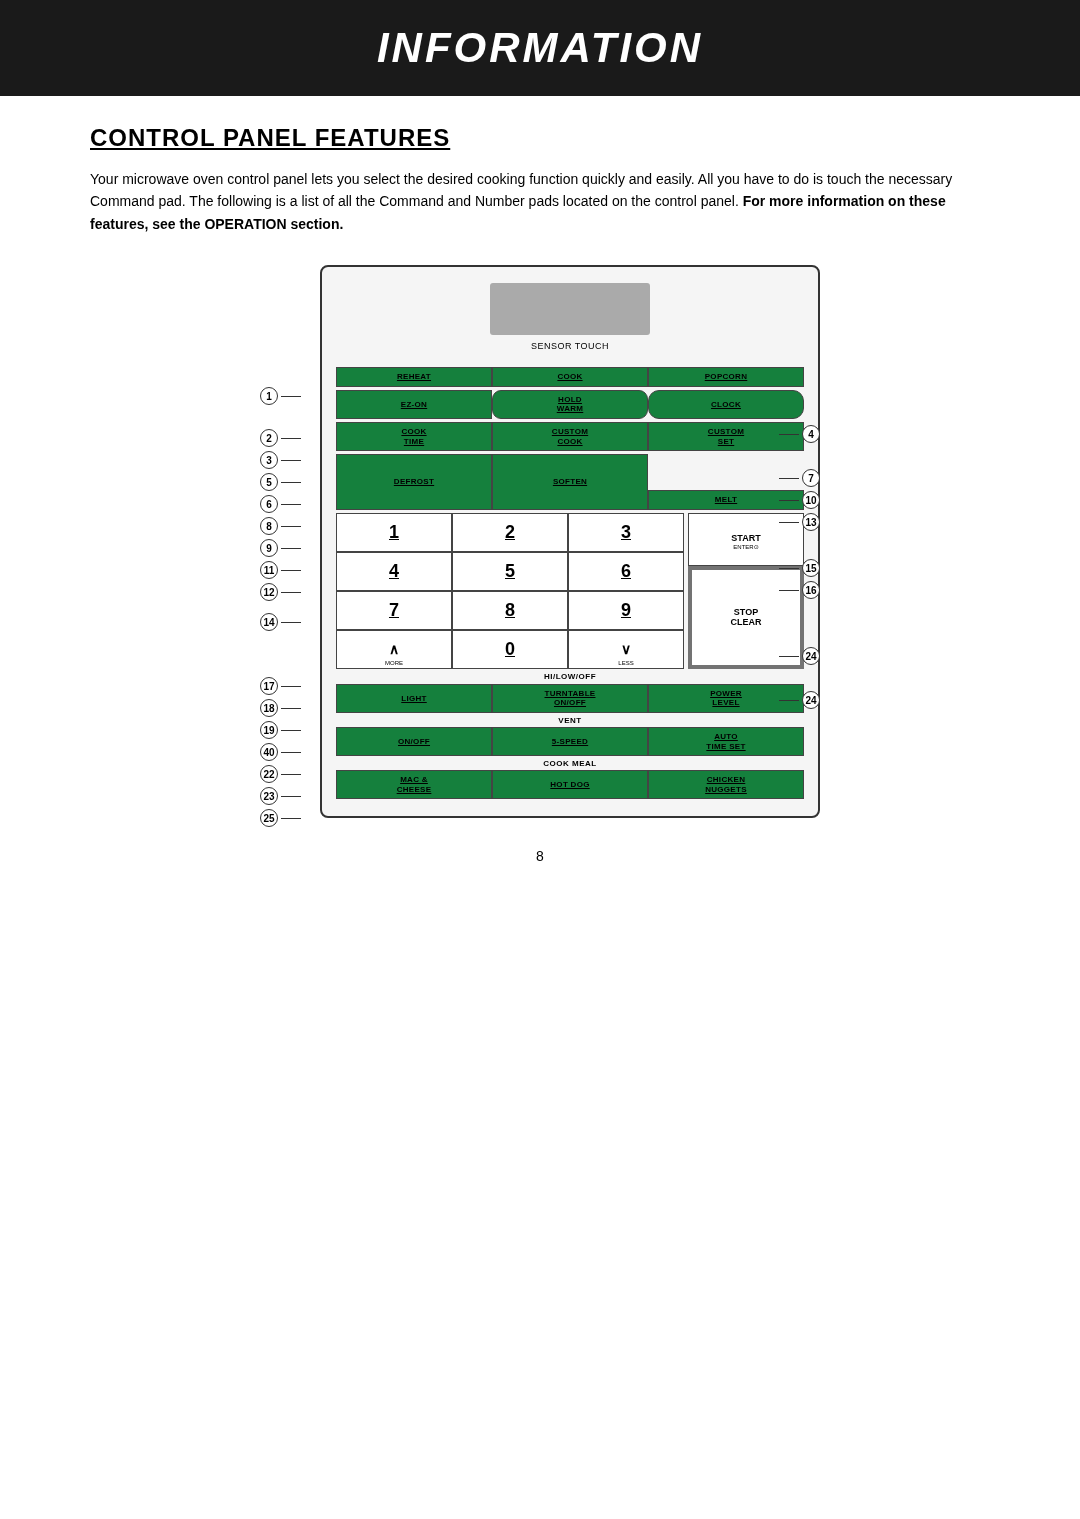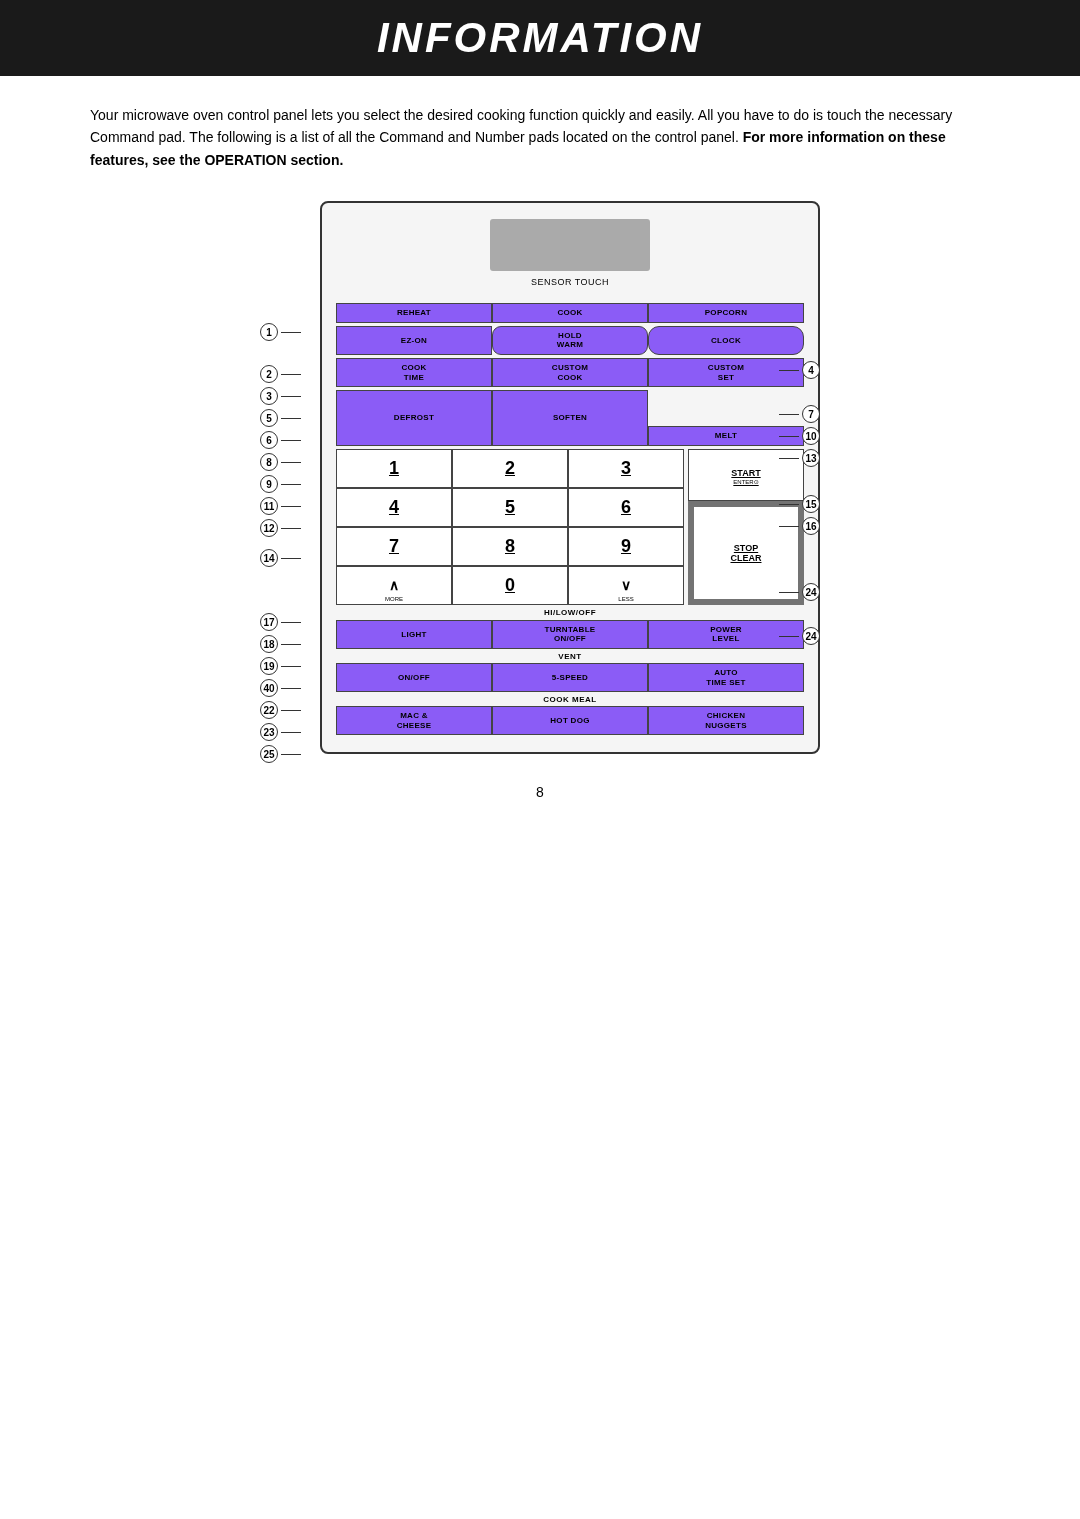--- a/index.html
+++ b/index.html
@@ -10,21 +10,21 @@
       min-height: 1519px;
       display: flex;
       flex-direction: column;
       align-items: center;
     }
 
     
     .header-banner {
       background: #1a1a1a;
       width: 100%;
-      padding: 14px 0;
+      padding: 24px 0;
       text-align: center;
     }
     .header-banner h1 {
       color: #fff;
       font-style: italic;
       font-size: 42px;
       font-weight: bold;
       letter-spacing: 3px;
     }
 
@@ -86,28 +86,29 @@
     
     .btn-row {
       display: flex;
       align-items: stretch;
       margin-bottom: 3px;
       gap: 0;
     }
 
     .panel-btn {
       border: 1.5px solid #444;
-      background: #8b5cf6;
+      background: #15803d;
       font-size: 8px;
       font-weight: bold;
       text-align: center;
       padding: 4px 2px;
       line-height: 1.2;
       cursor: pointer;
       letter-spacing: 0.3px;
+      text-decoration: underline;
     }
 
     
     .btn-reheat { flex: 1; }
     .btn-cook-sp { flex: 1; }
     .btn-popcorn { flex: 1; }
     .btn-ezon { flex: 1; }
     .btn-holdwarm { flex: 1; border-radius: 9px; }
     .btn-clock { flex: 1; border-radius: 11px; }
     .btn-cooktime { flex: 1; }
@@ -154,41 +155,40 @@
       left: 50%;
       transform: translateX(-50%);
       white-space: nowrap;
     }
 
     .start-stop-area {
       display: flex;
       flex-direction: column;
       flex: 1;
       gap: 0;
-      text-decoration: underline;
     }
 
     .btn-start {
       border: 1.5px solid #444;
       background: #fff;
       font-size: 9px;
       font-weight: bold;
       text-align: center;
       padding: 6px 2px 2px 2px;
       cursor: pointer;
       flex: 1;
     }
 
     .btn-start .enter-label {
       font-size: 6px;
       font-weight: normal;
     }
 
     .btn-stop-clear {
-      border: 6px solid #737373;
+      border: 4px solid #737373;
       background: #fff;
       font-size: 9px;
       font-weight: bold;
       text-align: center;
       padding: 4px 2px;
       cursor: pointer;
       flex: 2;
     }
 
     
@@ -280,20 +280,21 @@
   </style>
 </head>
 <body>
 
 <div class="header-banner">
   <h1>INFORMATION</h1>
 </div>
 
 <div class="content">
 
+  <h2 class="section-title">CONTROL PANEL FEATURES</h2>
 
   <p class="intro-text">
     <span>Your microwave oven control panel lets you select the desired cooking function quickly and easily. All you have to do is touch the necessary Command pad. The following is a list of all the Command and Number pads located on the control panel.</span>
     <strong>For more information on these features, see the OPERATION section.</strong>
   </p>
 
   <div class="diagram-container">
     <div class="diagram-wrapper">
 
       <div style="position:absolute; left:0; top:120px; display:flex; flex-direction:column; gap:0;">

